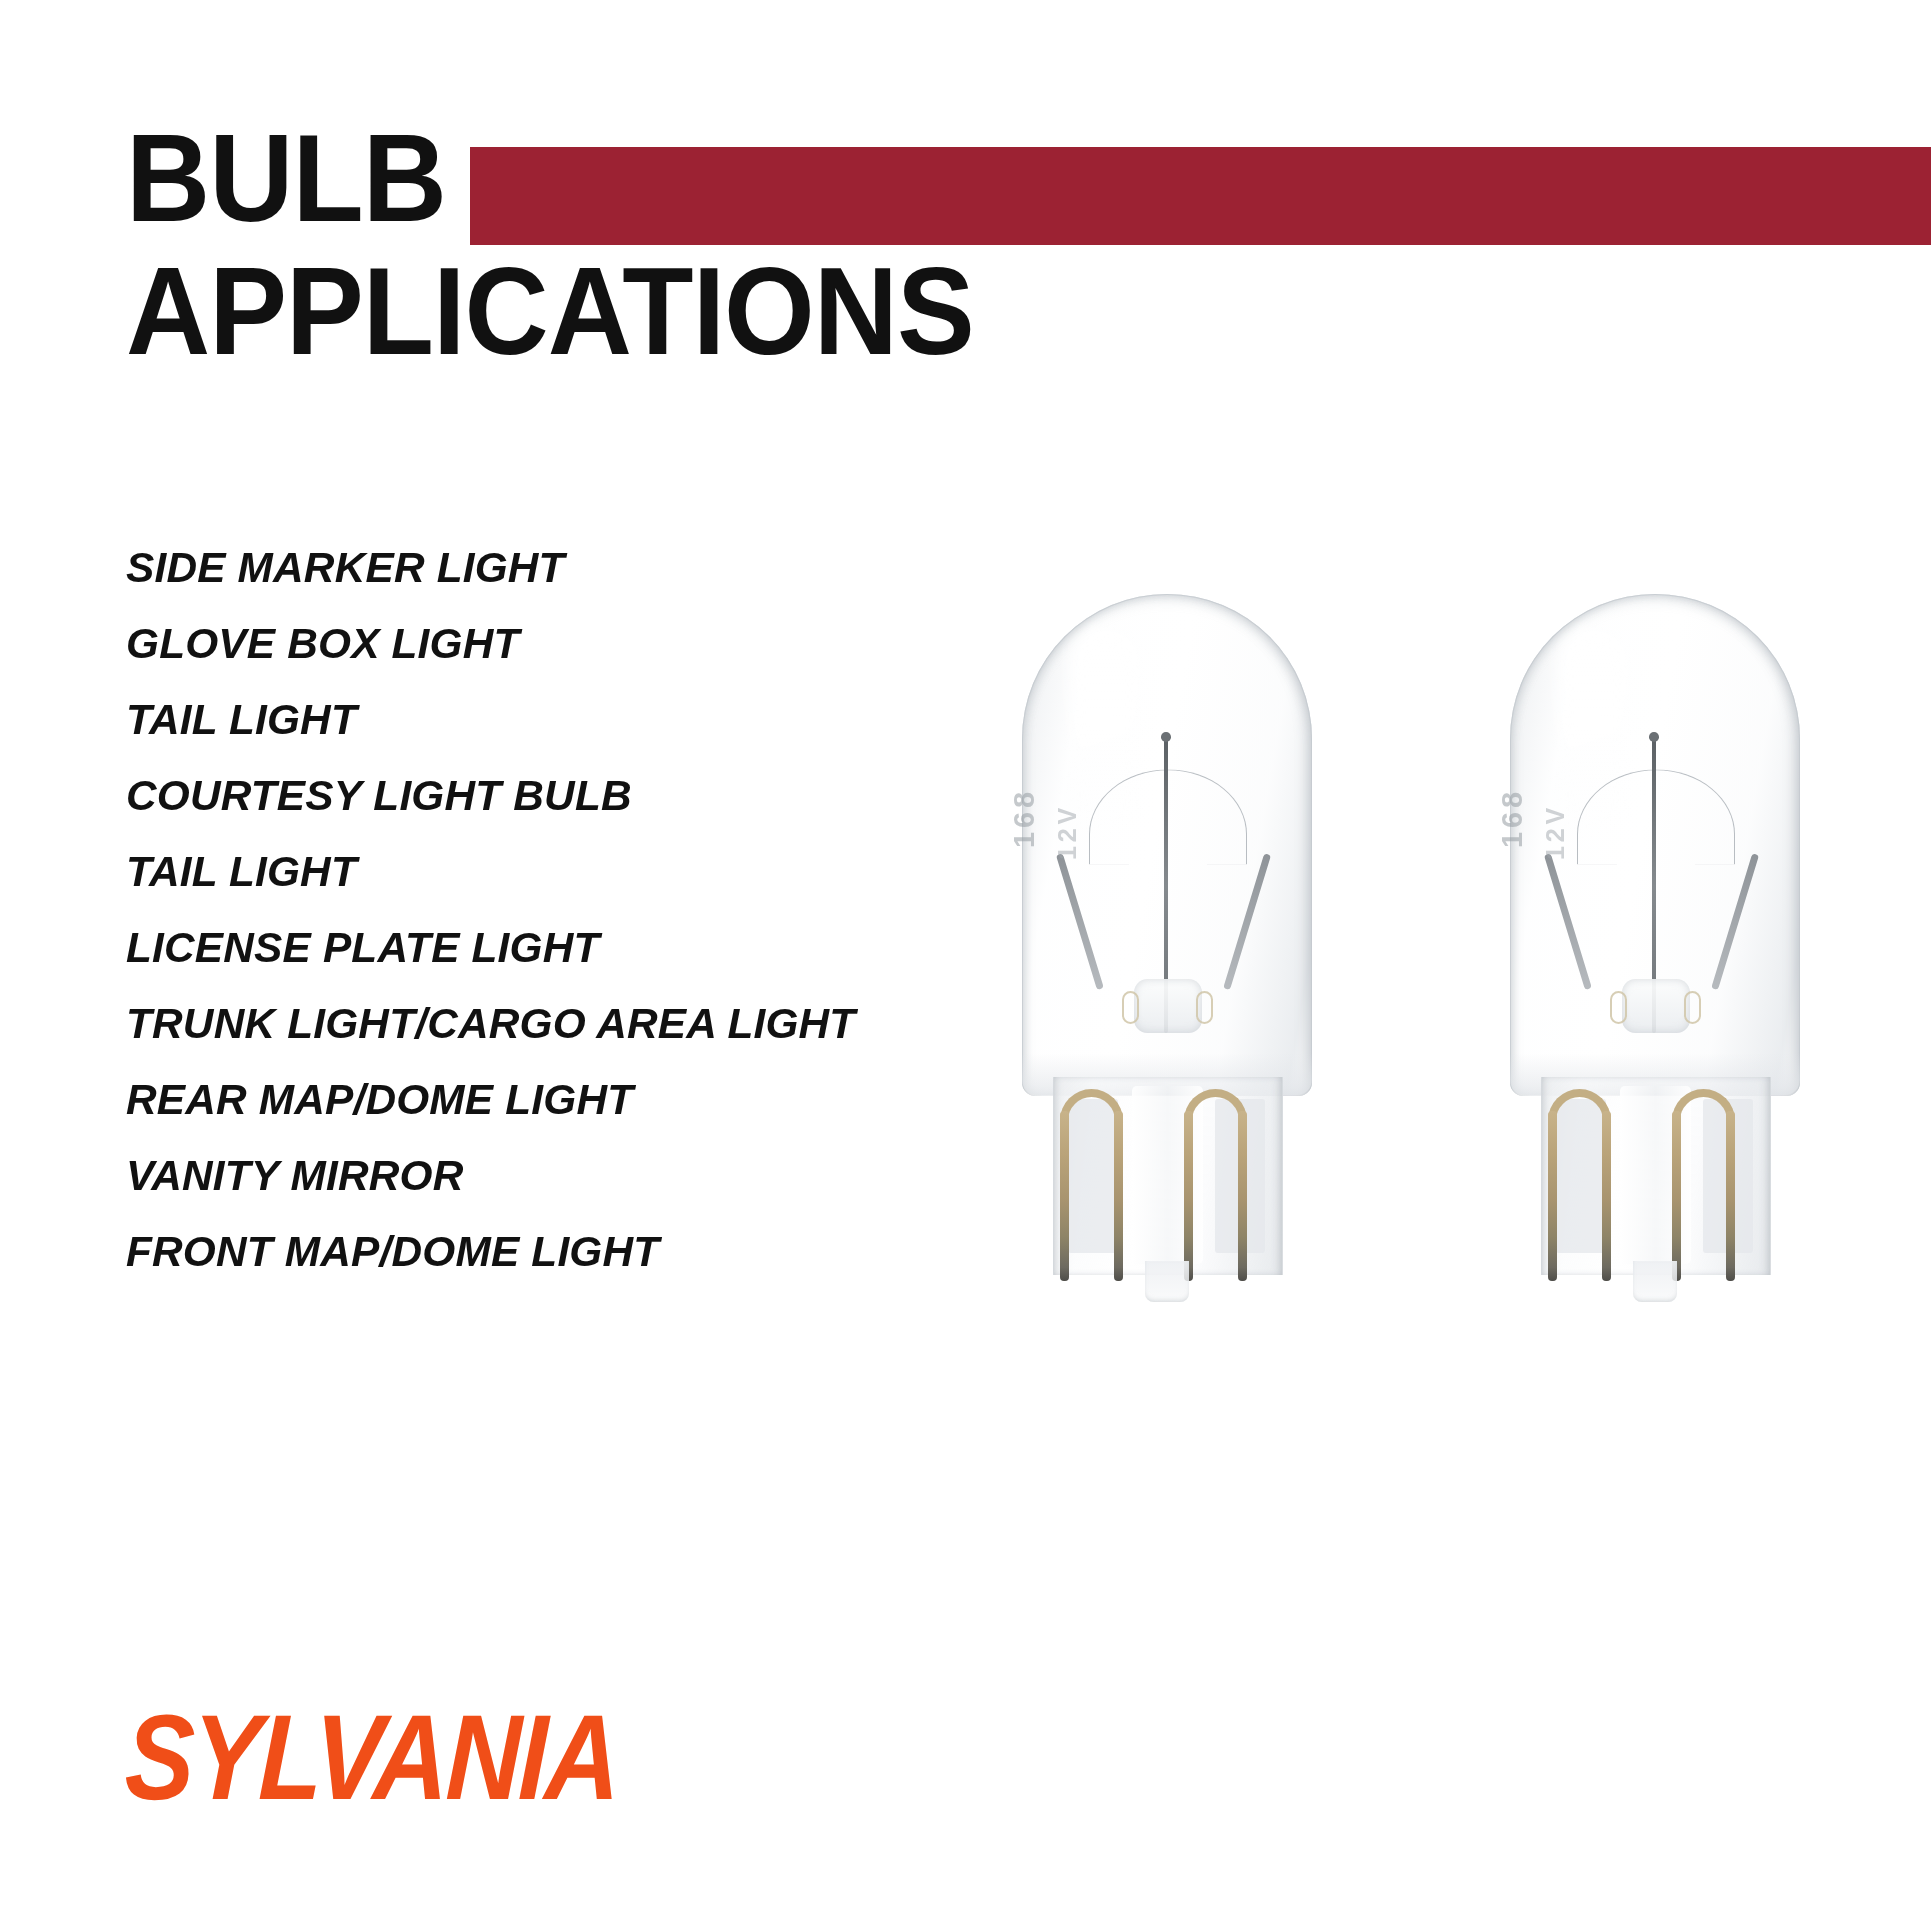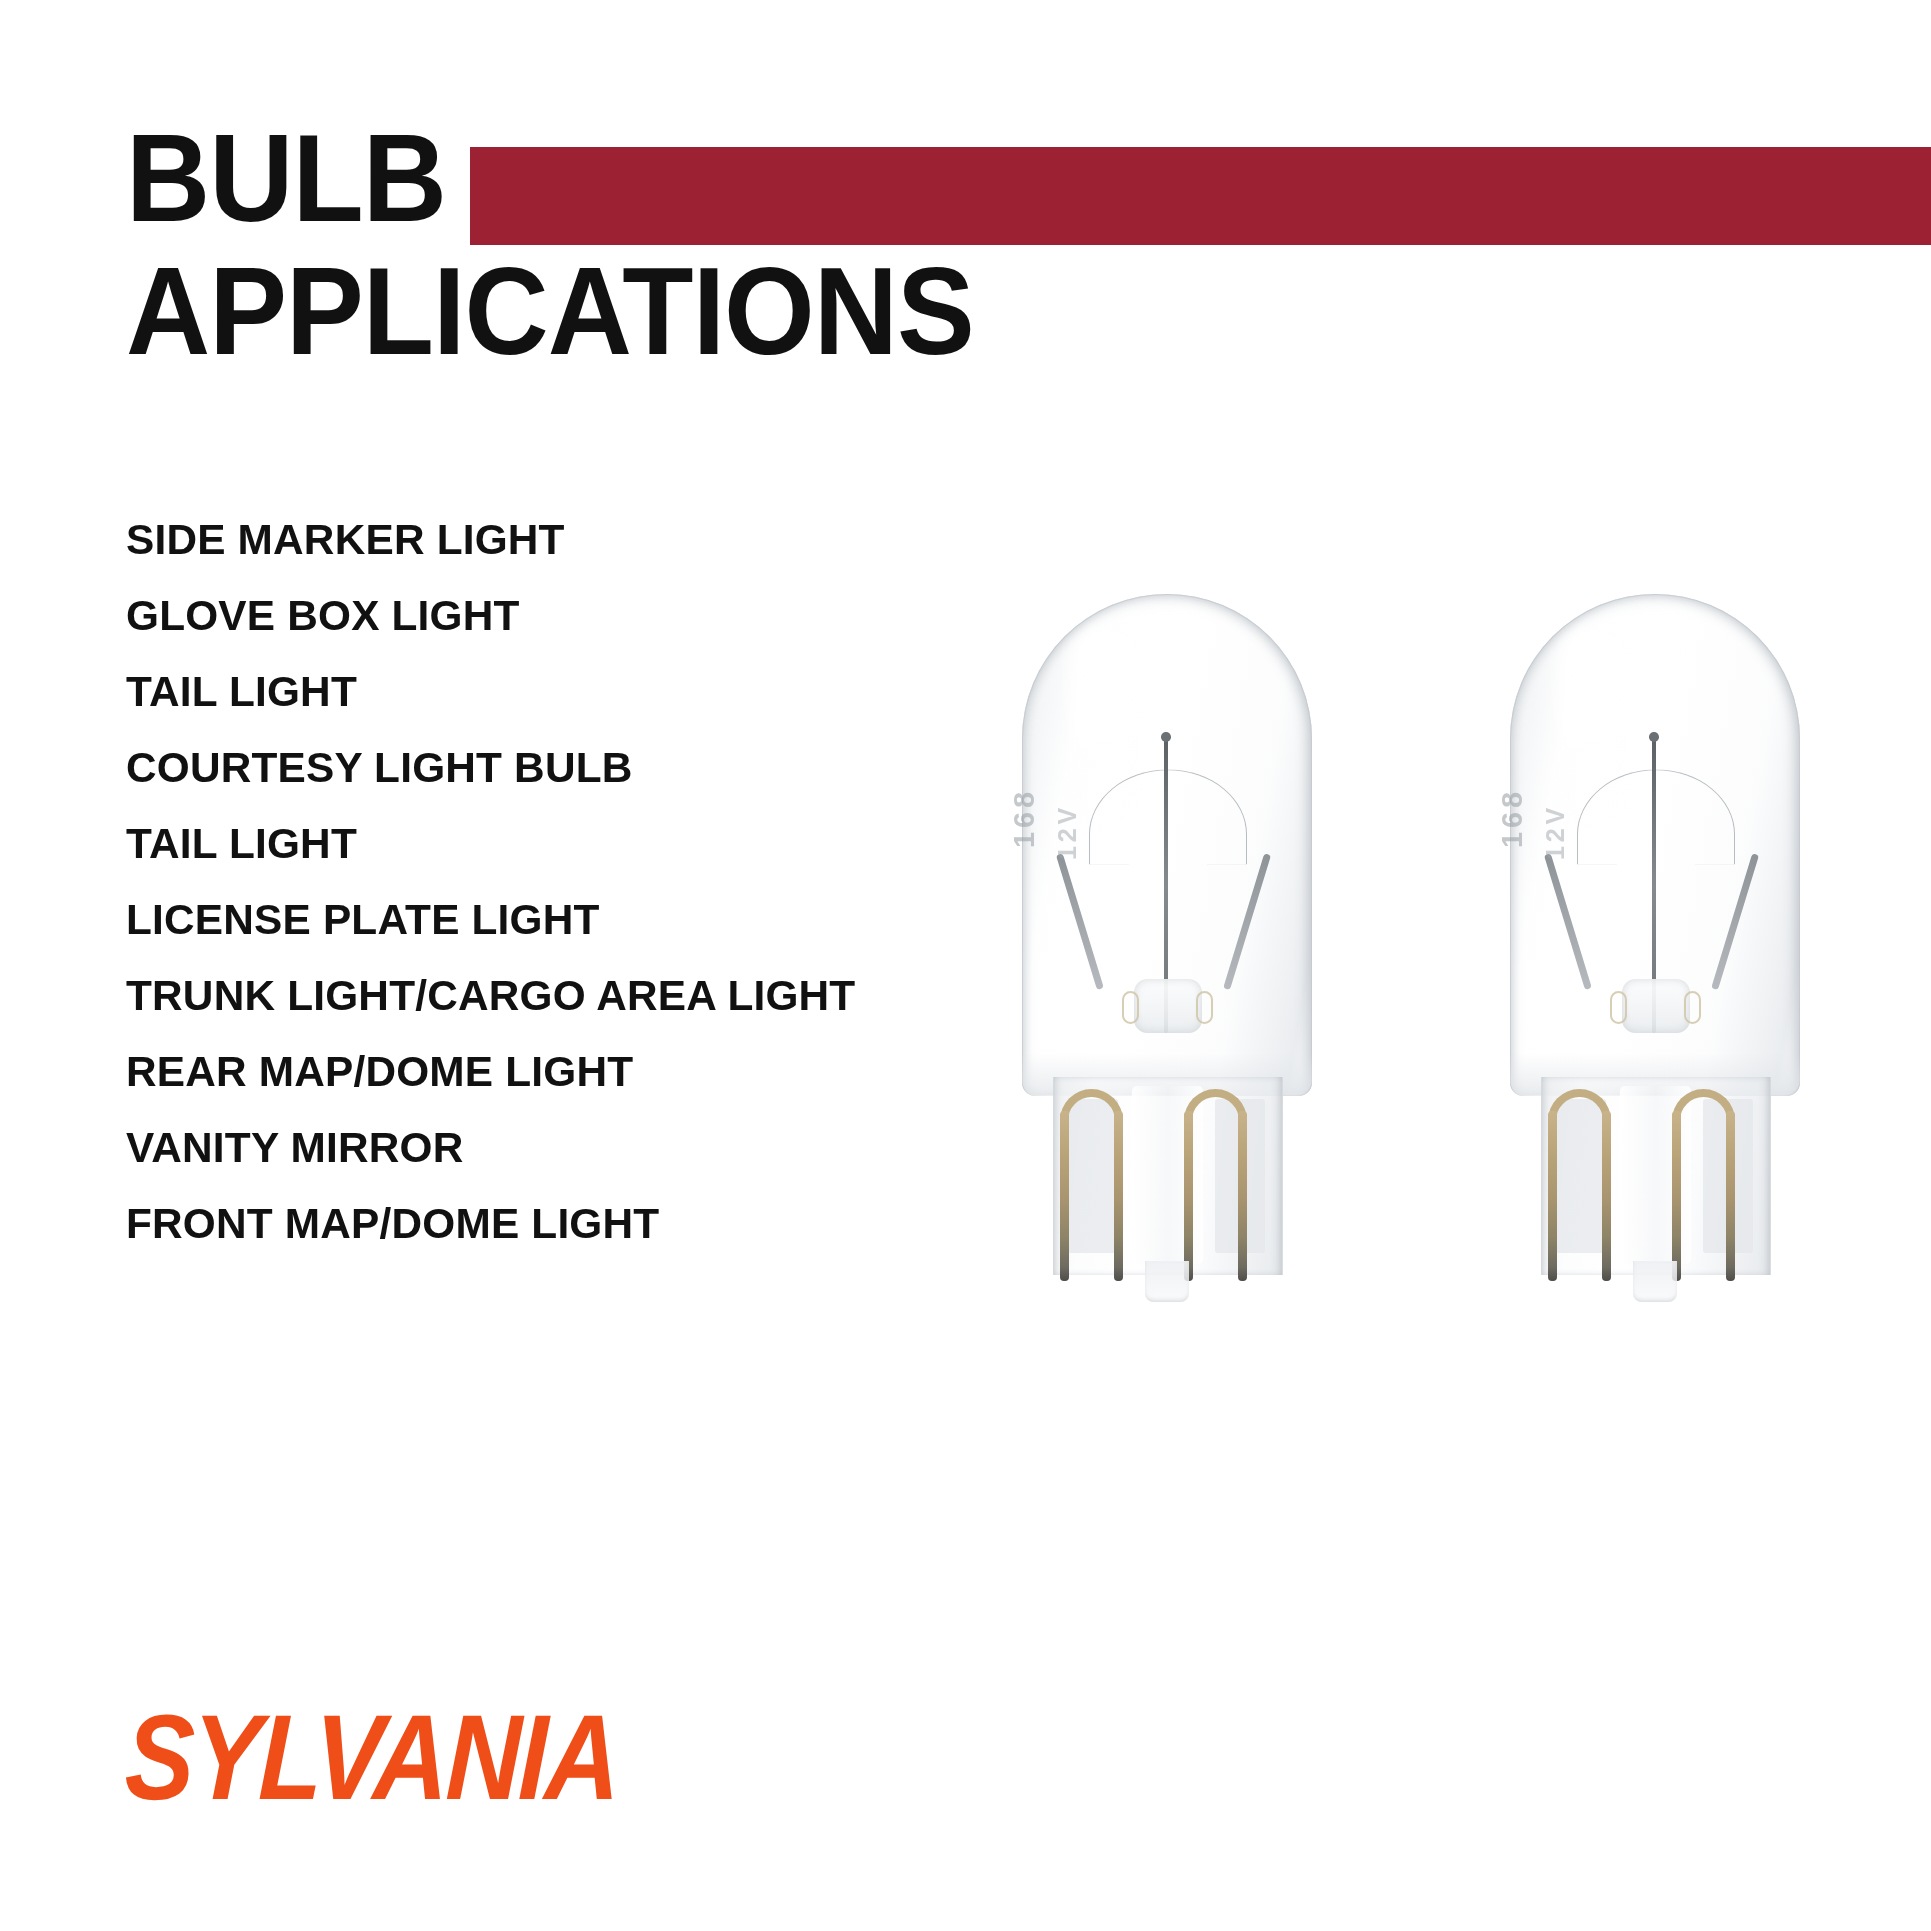--- a/index.html
+++ b/index.html
@@ -55,22 +55,23 @@
     top: 147px;
     width: 1461px;
     height: 98px;
     background: #9C2233;
   }
 
   
   #app-list {
     position: absolute;
     left: 126px;
-    top: 508px;
+    top: 536px;
     width: 801px;
+    font-style: italic;
   }
   .app-item {
     height: 76px;
     line-height: 62px;
     font-size: 43px;
     font-weight: bold;
     color: #111111;
     letter-spacing: 0.2px;
     white-space: nowrap;
     transform: scaleX(0.985);

